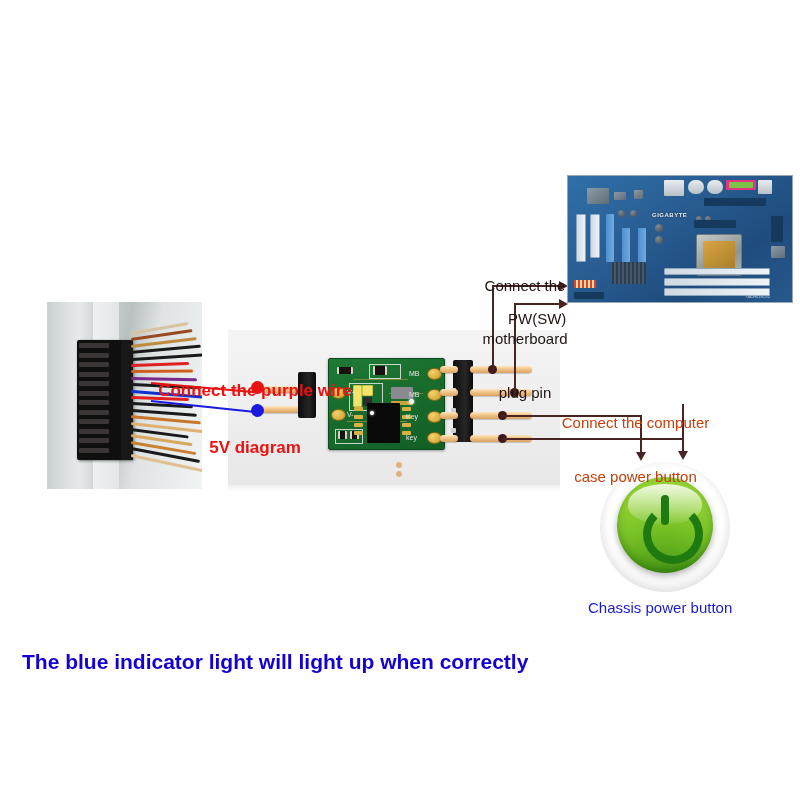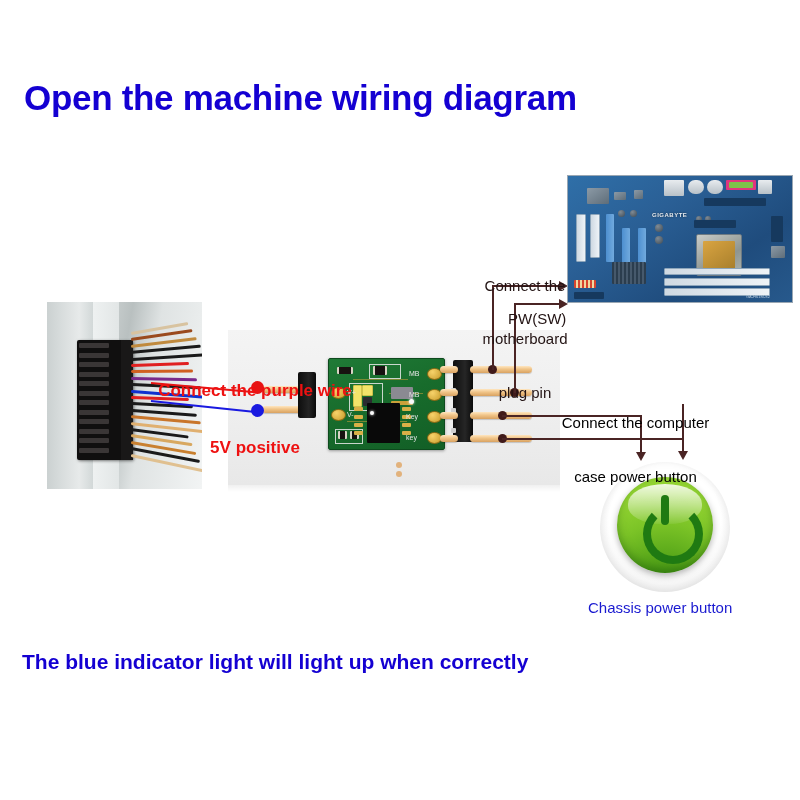--- a/index.html
+++ b/index.html
@@ -20,21 +20,21 @@
   }
 
   
   .anno{position:absolute;white-space:pre;line-height:1.12;}
 
   .lbl-24p{left:5px;top:276px;font-size:19px;font-weight:400;color:#ee1111;}
   .lbl-purple{left:150px;top:343px;font-size:17px;font-weight:700;color:#ee1111;text-align:center;width:210px;}
   .lbl-neg{left:150px;top:427px;font-size:17px;font-weight:700;color:#1400d2;text-align:center;width:215px;}
   .lbl-mbpin{left:475px;top:242px;font-size:15px;color:#221313;text-align:center;width:100px;line-height:1.18;}
   .lbl-pwsw{left:508px;top:311px;font-size:15px;color:#221313;}
-  .lbl-case{left:548px;top:378px;font-size:15px;color:#000000;text-align:center;width:175px;line-height:1.2;}
+  .lbl-case{left:548px;top:378px;font-size:15px;color:#c2410c;text-align:center;width:175px;line-height:1.2;}
   .lbl-chassis{left:588px;top:600px;font-size:15px;color:#1a1ad0;}
   .bottom-note{left:22px;top:592px;font-size:21px;font-weight:700;color:#1400d2;line-height:1.34;}
 
   
   .photo-left{
     position:absolute;left:47px;top:302px;width:155px;height:187px;
     background:
       linear-gradient(100deg,#d8dcdc 0%,#e9ecec 18%,#cfd4d4 30%,#b9c0c0 46%,#dfe3e3 62%,#f2f4f4 100%);
     overflow:hidden;
   }
@@ -190,21 +190,20 @@
   }
   .pwr-bar{
     position:absolute;left:44px;top:18px;width:8px;height:30px;border-radius:4px;background:#1f7a12;
   }
 </style>
 </head>
 <body>
 
 <div id="stage">
 
-  <div class="title">Open the machine wiring diagram</div>
 
   <div class="photo-left">
     <div class="pl-wall"></div>
     <div class="pl-wall2"></div>
     <div class="conn24">
       <div class="conn-slots" id="connSlots">
           <i style="top: 0px;"></i>
           <i style="top: 9.5px;"></i>
           <i style="top: 19px;"></i>
           <i style="top: 28.5px;"></i>
@@ -410,21 +409,21 @@
     <div class="pbtn">
       <div class="pbtn-gloss"></div>
       <div class="pwr-ring"></div>
       <div class="pwr-bar"></div>
     </div>
   </div>
 
 
   <div class="anno lbl-purple">
     <div>Connect the purple wire</div>
-    <div>5V positive</div>
+    <div>5V diagram</div>
   </div>
 
   <div class="anno lbl-neg">
   </div>
 
   <div class="anno lbl-mbpin">
     <div>Connect the</div>
     <div>motherboard</div>
     <div>plug pin</div>
   </div>

